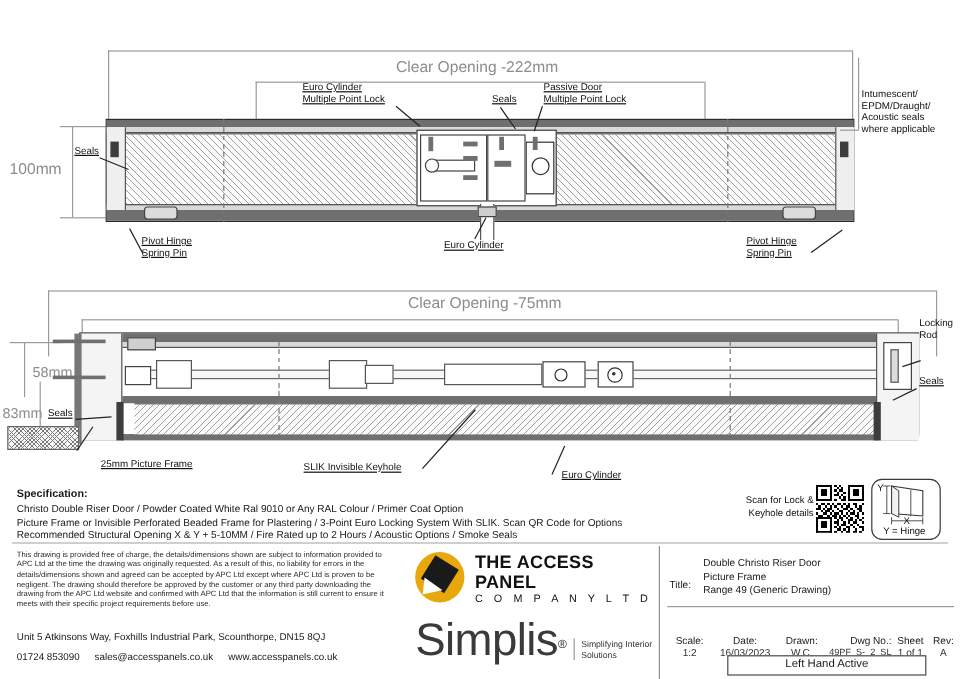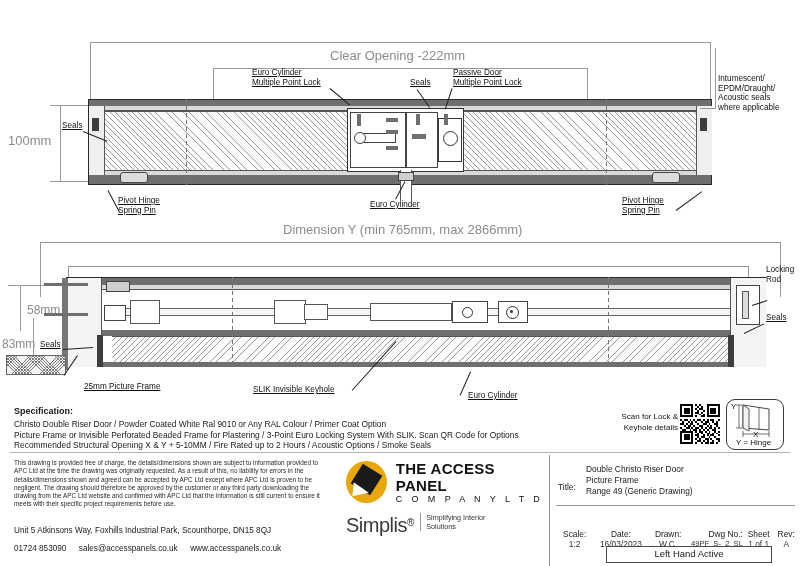--- a/index.html
+++ b/index.html
@@ -103,21 +103,21 @@
     position: absolute;
     left: 7px; top: 22px;
     width: 0; height: 0;
     border-left: 16px solid #ffffff;
     border-top: 9px solid transparent;
     border-bottom: 5px solid transparent;
     transform: rotate(6deg);
   }
   .tap-main { font-weight: bold; font-size: 15px; letter-spacing: 0.3px; color:#111; }
   .tap-sub { font-size: 9px; letter-spacing: 3.4px; color:#111; }
-  .simplis { font-size: 20px; color: #3a3a3a; letter-spacing: -0.5px; }
+  .simplis { font-size: 38px; color: #3a3a3a; letter-spacing: -0.5px; }
   .simplis-reg { font-size: 10px; vertical-align: super; }
   .simplis-tag { font-size: 7.2px; line-height: 9px; color:#333;
                  border-left: 1px solid #999; padding-left: 5px; }
 
   .qrbox { image-rendering: pixelated; }
   .iso-card {
     border: 1px solid #3a3a3a;
     border-radius: 9px;
     background: #fff;
   }
@@ -214,25 +214,25 @@
   <div class="abs lbl u" style="left:370px;top:200px;">Euro Cylinder</div>
   <div class="abs leader" style="left:405px;top:181px;width:20px;height:1px;transform:rotate(118deg);transform-origin:left center;"></div>
 
   <div class="abs lbl u" style="left:622px;top:196px;">Pivot Hinge
 Spring Pin</div>
   <div class="abs leader" style="left:676px;top:210px;width:32px;height:1px;transform:rotate(-36deg);transform-origin:left center;"></div>
 </div>
 
 <div class="abs" style="left:0;top:215px;width:800px;height:180px;">
 
-  <div class="abs dimtext" style="left:283px;top:7px;">Dimension Y (min 765mm, max 2866mm)</div>
   <div class="abs thin hline" style="left:40px;top:27px;width:740px;"></div>
   <div class="abs thin vline" style="left:40px;top:27px;height:55px;"></div>
   <div class="abs thin vline" style="left:780px;top:27px;height:55px;"></div>
 
+  <div class="abs dimtext" style="left:340px;top:30px;">Clear Opening -75mm</div>
   <div class="abs thin hline" style="left:68px;top:51px;width:680px;"></div>
   <div class="abs thin vline" style="left:68px;top:51px;height:28px;"></div>
   <div class="abs thin vline" style="left:748px;top:51px;height:28px;"></div>
 
   <div class="abs dimtext sm" style="left:27px;top:88px;">58mm</div>
   <div class="abs thin vline" style="left:20px;top:70px;height:46px;"></div>
   <div class="abs thin hline" style="left:8px;top:70px;width:44px;"></div>
 
   <div class="abs dimtext sm" style="left:2px;top:122px;">83mm</div>
   <div class="abs thin vline" style="left:33px;top:103px;height:46px;"></div>
@@ -454,21 +454,21 @@
 <div class="abs disclaimer" style="left:14px;top:459px;width:318px;">This drawing is provided free of charge, the details/dimensions shown are subject to information provided to APC Ltd at the time the drawing was originally requested. As a result of this, no liability for errors in the details/dimensions shown and agreed can be accepted by APC Ltd except where APC Ltd is proven to be negligent. The drawing should therefore be approved by the customer or any third party downloading the drawing from the APC Ltd website and confirmed with APC Ltd that the information is still current to ensure it meets with their specific project requirements before use.</div>
 
 <div class="abs address" style="left:14px;top:525px;width:330px;">Unit 5 Atkinsons Way, Foxhills Industrial Park, Scounthorpe, DN15 8QJ</div>
 <div class="abs" style="left:14px;top:537px;width:340px;">
   <span class="address">01724 853090</span>
   <span class="address" style="margin-left:8px;">sales@accesspanels.co.uk</span>
   <span class="address" style="margin-left:8px;">www.accesspanels.co.uk</span>
 </div>
 
 <div class="abs" style="left:346px;top:460px;width:200px;height:90px;">
-  <div style="display:flex;align-items:center;gap:9px;">
+  <div style="display:flex;align-items:flex-start;gap:9px;">
     <div class="logo-circle">
       <div class="logo-shape1"></div>
       <div class="logo-shape2"></div>
     </div>
     <div>
       <div class="tap-main">THE ACCESS PANEL</div>
       <div class="tap-sub">C O M P A N Y    L T D</div>
     </div>
   </div>
   <div style="display:flex;align-items:flex-end;gap:6px;margin-top:9px;">

